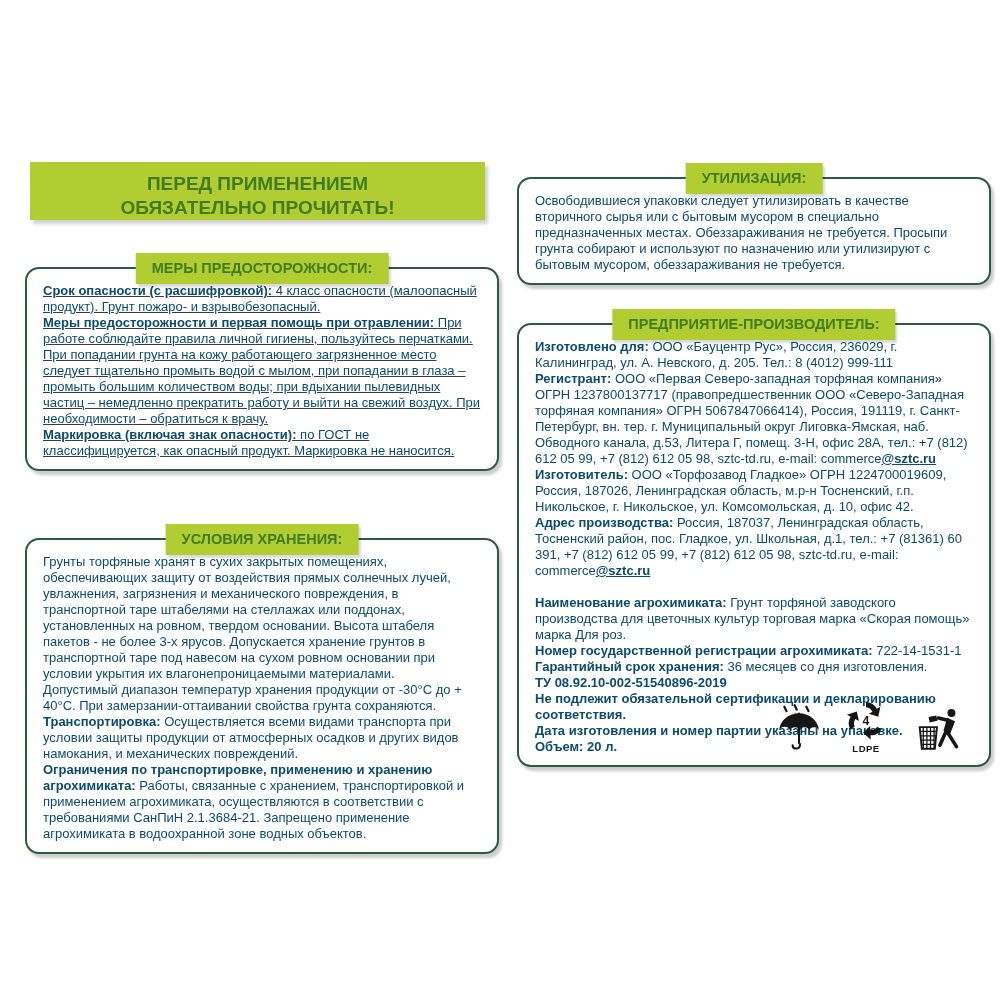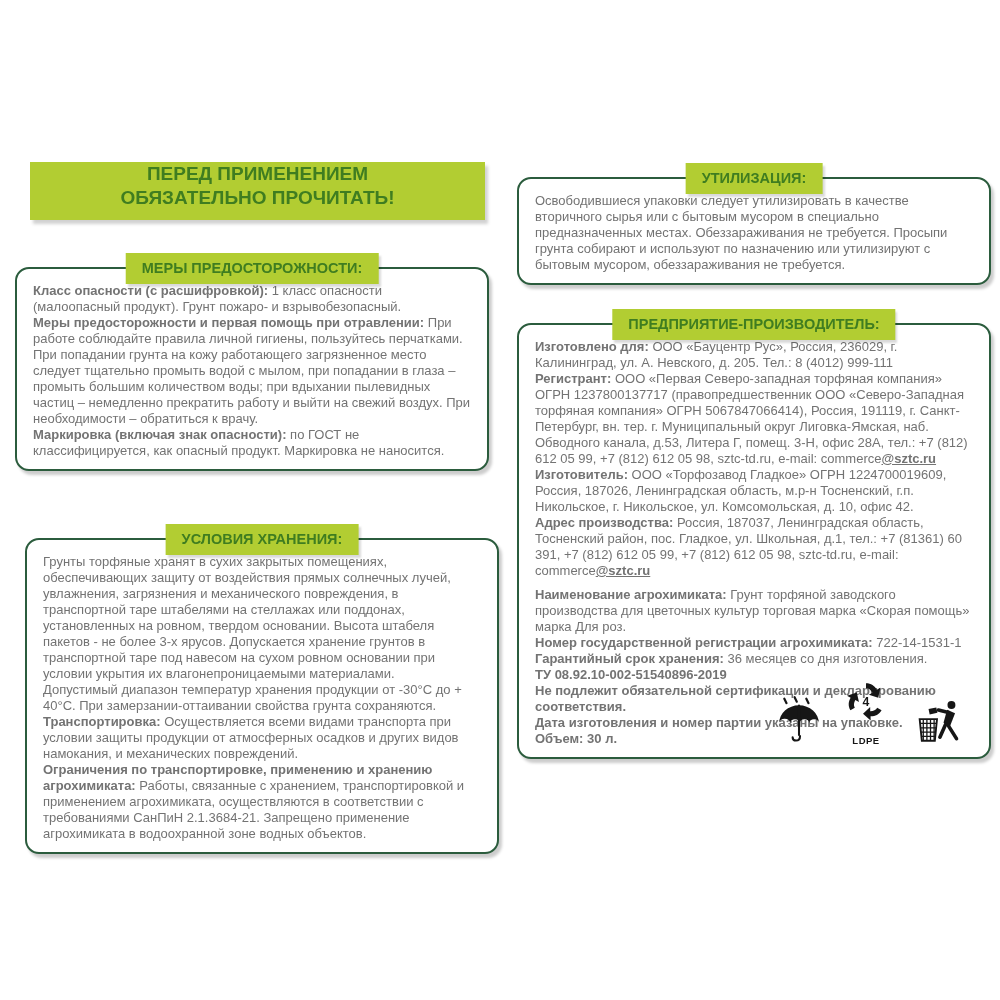--- a/index.html
+++ b/index.html
@@ -8,80 +8,80 @@
     font-family:"Liberation Sans","DejaVu Sans",sans-serif;
     position:relative;overflow:hidden;
     color:#3d3d3b;
   }
   .page{position:absolute;inset:0;background:#ffffff;}
 
   
   .banner{
     position:absolute;left:30px;top:162px;width:455px;height:58px;
     background:#b2cd32;
-    display:flex;flex-direction:column;justify-content:flex-start;
+    display:flex;flex-direction:column;justify-content:flex-end;
     text-align:center;
     color:#3f7d20;font-weight:bold;font-size:19px;line-height:24px;
     box-shadow:3px 4px 3px rgba(0,0,0,0.18);
   }
 
   
   .panel{
     position:absolute;background:#ffffff;
     border:2px solid #2b5c3d;border-radius:14px;
     box-shadow:3px 4px 3px rgba(0,0,0,0.20);
   }
   .panel-header{
     position:absolute;top:-16px;left:50%;transform:translateX(-50%);
     background:#b2cd32;color:#3f7d20;
     font-weight:bold;font-size:14.5px;line-height:1;
     padding:8px 16px;white-space:nowrap;
     box-shadow:2px 3px 2px rgba(0,0,0,0.15);
   }
   .panel-body{
     padding:14px 16px 10px 16px;
-    font-size:13px;line-height:16px;color:#737373;
+    font-size:13px;line-height:16px;color:#0c4a6e;
   }
   .para{margin:0;}
-  .para.gap{margin-top:8px;}
+  .para.gap{margin-top:16px;}
   .b{font-weight:bold;}
   .u{text-decoration:underline;font-weight:bold;}
 
-  #panel-precautions{left:15px;top:267px;width:470px;min-height:196px;}
+  #panel-precautions{left:25px;top:267px;width:470px;min-height:196px;text-decoration:underline;}
   #panel-storage{left:25px;top:538px;width:470px;min-height:270px;}
   #panel-disposal{left:517px;top:177px;width:470px;min-height:72px;}
   #panel-manufacturer{left:517px;top:323px;width:470px;min-height:388px;}
 
   
   .icons-row{
     position:absolute;right:26px;bottom:12px;
     display:flex;align-items:flex-end;gap:22px;
   }
   .icon-box{display:flex;flex-direction:column;align-items:center;}
   .icon-sub{
     font-size:9.5px;font-weight:bold;color:#161616;
-    letter-spacing:0.5px;line-height:1;margin-top:12px;
+    letter-spacing:0.5px;line-height:1;margin-top:1px;
     font-family:"Liberation Sans",sans-serif;
   }
   svg{display:block;}
 </style>
 </head>
 <body>
 
 <div class="page">
 
   <div class="banner">
     <span>ПЕРЕД ПРИМЕНЕНИЕМ</span>
     <span>ОБЯЗАТЕЛЬНО ПРОЧИТАТЬ!</span>
   </div>
 
   <div class="panel" id="panel-precautions">
     <div class="panel-header">МЕРЫ ПРЕДОСТОРОЖНОСТИ:</div>
     <div class="panel-body">
-        <p class="para"><span class="b">Класс опасности (с расшифровкой): </span><span>1 класс опасности (малоопасный продукт). Грунт пожаро- и взрывобезопасный.</span></p>
+        <p class="para"><span class="b">Срок опасности (с расшифровкой): </span><span>4 класс опасности (малоопасный продукт). Грунт пожаро- и взрывобезопасный.</span></p>
         <p class="para"><span class="b">Меры предосторожности и первая помощь при отравлении: </span><span>При работе соблюдайте правила личной гигиены, пользуйтесь перчатками. При попадании грунта на кожу работающего загрязненное место следует тщательно промыть водой с мылом, при попадании в глаза – промыть большим количеством воды; при вдыхании пылевидных частиц – немедленно прекратить работу и выйти на свежий воздух. При необходимости – обратиться к врачу.</span></p>
         <p class="para"><span class="b">Маркировка (включая знак опасности): </span><span>по ГОСТ не классифицируется, как опасный продукт. Маркировка не наносится.</span></p>
       </div>
   </div>
 
   <div class="panel" id="panel-storage">
     <div class="panel-header">УСЛОВИЯ ХРАНЕНИЯ:</div>
     <div class="panel-body">
         <p class="para"><span>Грунты торфяные хранят в сухих закрытых помещениях, обеспечивающих защиту от воздействия прямых солнечных лучей, увлажнения, загрязнения и механического повреждения, в транспортной таре штабелями на стеллажах или поддонах, установленных на ровном, твердом основании. Высота штабеля пакетов - не более 3-х ярусов. Допускается хранение грунтов в транспортной таре под навесом на сухом ровном основании при условии укрытия их влагонепроницаемыми материалами.</span></p>
         <p class="para"><span>Допустимый диапазон температур хранения продукции от -30°С до + 40°С. При замерзании-оттаивании свойства грунта сохраняются.</span></p>
@@ -103,21 +103,21 @@
         <p class="para"><span class="b">Изготовлено для: </span><span>ООО «Бауцентр Рус», Россия, 236029, г. Калининград, ул. А. Невского, д. 205. Тел.: 8 (4012) 999-111</span></p>
         <p class="para"><span class="b">Регистрант: </span><span>ООО «Первая Северо-западная торфяная компания» ОГРН 1237800137717 (правопредшественник ООО «Северо-Западная торфяная компания» ОГРН 5067847066414), Россия, 191119, г. Санкт-Петербург, вн. тер. г. Муниципальный округ Лиговка-Ямская, наб. Обводного канала, д.53, Литера Г, помещ. 3-Н, офис 28А, тел.: +7 (812) 612 05 99, +7 (812) 612 05 98, sztc-td.ru, e-mail: commerce</span><span class="u">@sztc.ru</span></p>
         <p class="para"><span class="b">Изготовитель: </span><span>ООО «Торфозавод Гладкое»  ОГРН  1224700019609, Россия, 187026, Ленинградская область, м.р-н Тосненский, г.п. Никольское, г. Никольское,  ул. Комсомольская, д. 10, офис 42.</span></p>
         <p class="para"><span class="b">Адрес производства: </span><span>Россия, 187037,  Ленинградская область, Тосненский район, пос. Гладкое, ул. Школьная, д.1, тел.: +7 (81361) 60 391, +7 (812) 612 05 99, +7 (812) 612 05 98, sztc-td.ru, e-mail: commerce</span><span class="u">@sztc.ru</span></p>
         <p class="para gap"><span class="b">Наименование агрохимиката: </span><span>Грунт торфяной заводского производства для цветочных культур торговая марка «Скорая помощь» марка Для роз.</span></p>
         <p class="para"><span class="b">Номер государственной регистрации агрохимиката: </span><span>722-14-1531-1</span></p>
         <p class="para"><span class="b">Гарантийный срок хранения: </span><span>36 месяцев со дня изготовления.</span></p>
         <p class="para"><span class="b">ТУ 08.92.10-002-51540896-2019</span></p>
         <p class="para"><span class="b">Не подлежит обязательной сертификации и декларированию соответствия.</span></p>
         <p class="para"><span class="b">Дата изготовления и номер партии указаны на упаковке.</span></p>
-        <p class="para"><span class="b">Объем: 30 л.</span></p>
+        <p class="para"><span class="b">Объем: 20 л.</span></p>
       </div>
 
     <div class="icons-row">
 
       <div class="icon-box">
         <svg width="44" height="50" viewBox="0 0 60 64" aria-hidden="true">
           <g stroke="#161616" stroke-width="3" stroke-linecap="round">
             <path d="M13 9 L10 3" fill="none"></path>
             <path d="M27 7 L24 1" fill="none"></path>
             <path d="M43 9 L40 3" fill="none"></path>

